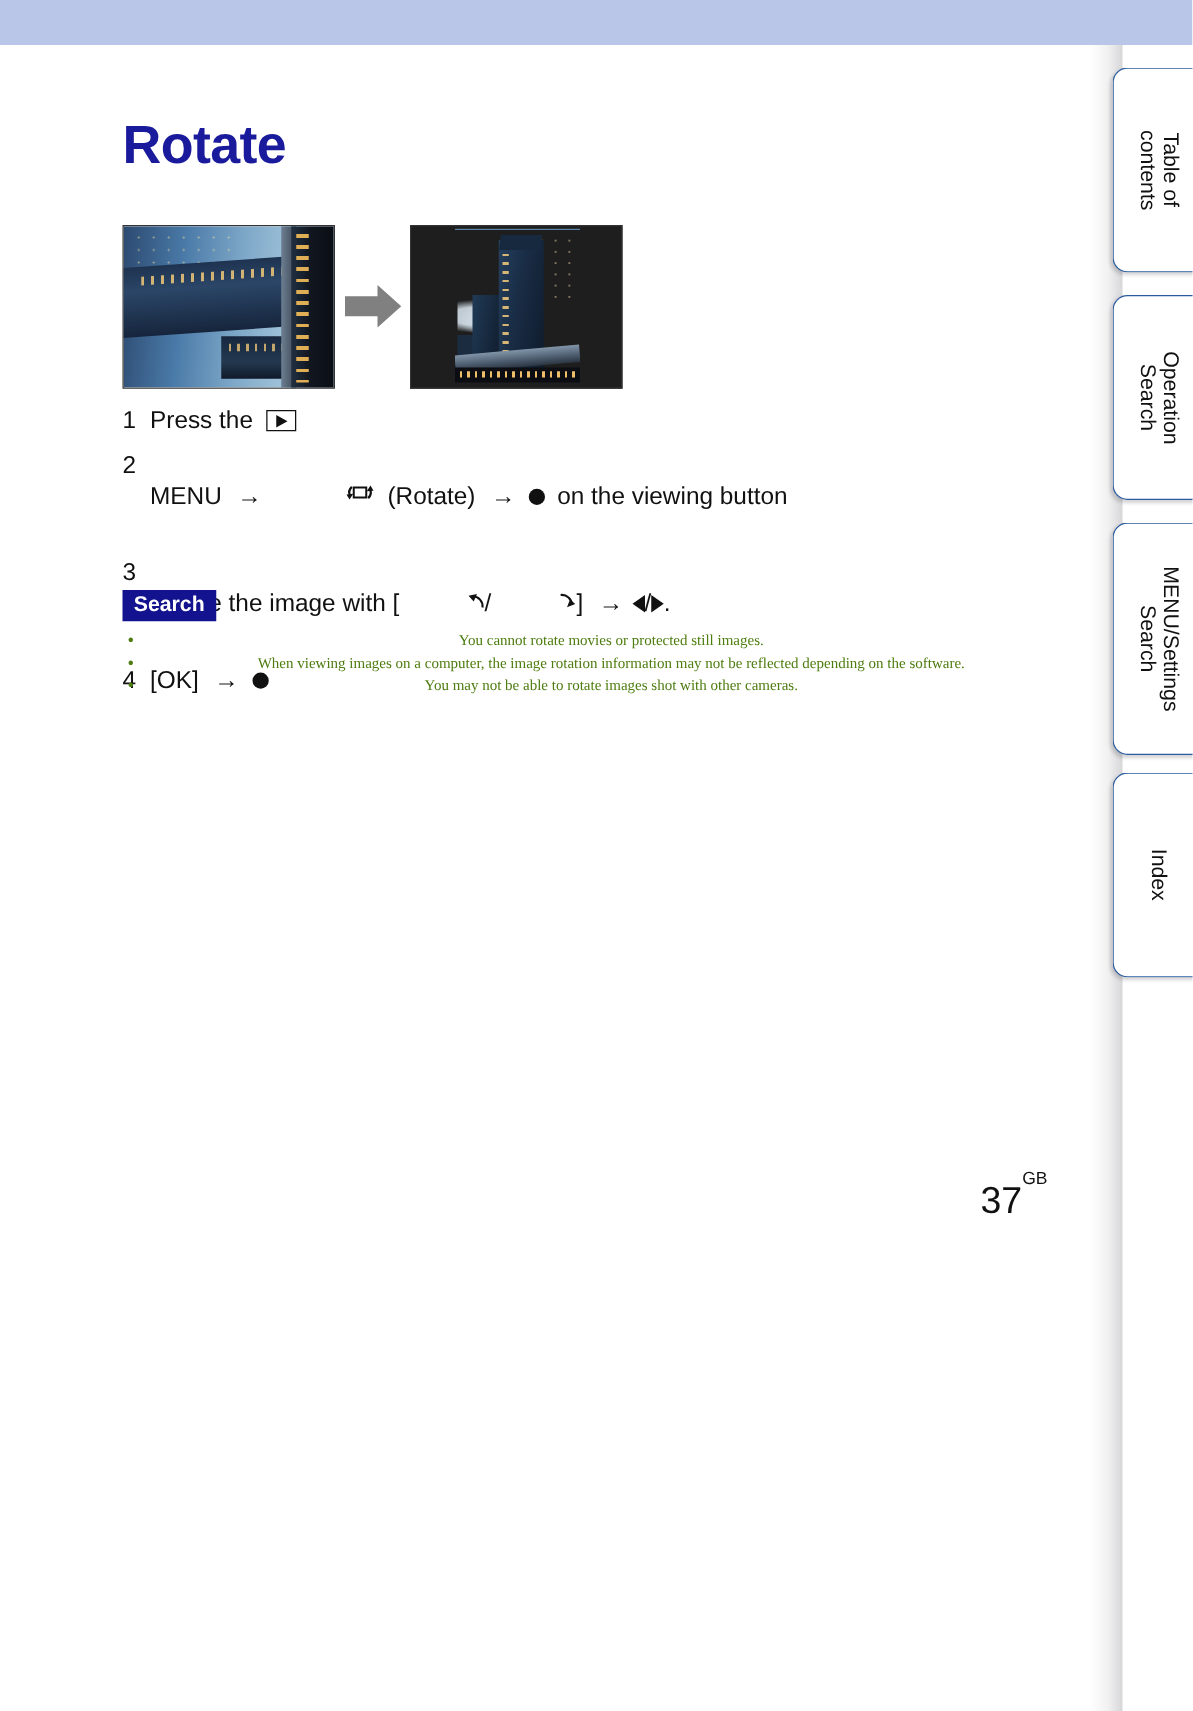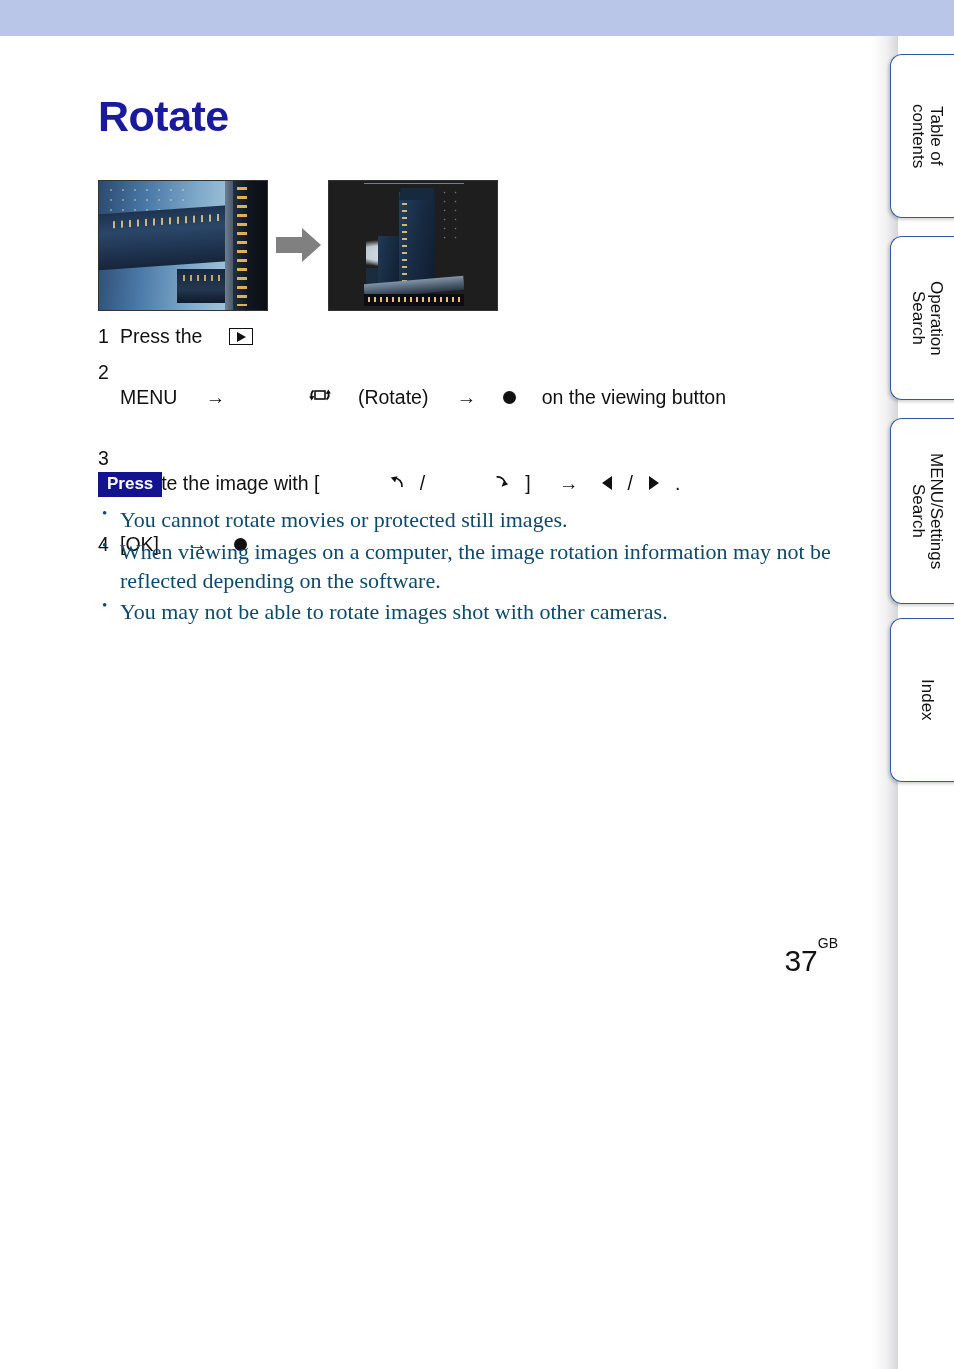--- a/index.html
+++ b/index.html
@@ -185,21 +185,21 @@
     font-size:19.5px;
     color:#111;
   }
   .step{
     display:flex;
     align-items:flex-start;
     margin-bottom:11px;
     line-height:1.28;
   }
   .step-num{ width:22px; flex:0 0 22px; }
-  .step-text{ display:flex; align-items:center; flex-wrap:wrap; gap:16px; }
+  .step-text{ display:flex; align-items:center; flex-wrap:wrap; gap:0; }
   .step-text > span { white-space:pre; }
 
   .ico { display:inline-block; vertical-align:middle; }
 
   .icon-playback{
     width:24px; height:17px;
     border:1.4px solid #111;
     position:relative;
     margin:0 5px;
   }
@@ -243,22 +243,23 @@
     font-family:"Liberation Sans", sans-serif;
     font-weight:bold;
     font-size:17px;
     padding:2px 9px 3px 9px;
     line-height:1.2;
   }
   #notes-list{
     margin:8px 0 0 0;
     padding:0;
     list-style:none;
-    font-size:22px;
-    color:#0c4a6e;
+    font-size:12px;
+    color:#4d7c0f;
+    text-align:center;
   }
   #notes-list li{
     position:relative;
     padding-left:22px;
     margin-bottom:2px;
     line-height:1.33;
   }
   #notes-list li::before{
     content:"\2022";
     position:absolute; left:4px; top:-1px;
@@ -424,21 +425,21 @@
       <span class="step-text">
         <span>[OK] </span>
         <span class="arrow-right-long">→</span>
         <span class="bullet-dot"></span>
       </span>
     </div>
 
   </div>
 
   <div id="notes-block">
-    <div id="notes-badge">Press</div>
+    <div id="notes-badge">Search</div>
     <ul id="notes-list">
       <li>You cannot rotate movies or protected still images.</li>
       <li>When viewing images on a computer, the image rotation information may not be reflected depending on the software.</li>
       <li>You may not be able to rotate images shot with other cameras.</li>
     </ul>
   </div>
 
   <div id="page-number">
     <span>37</span><sup>GB</sup>
   </div>

